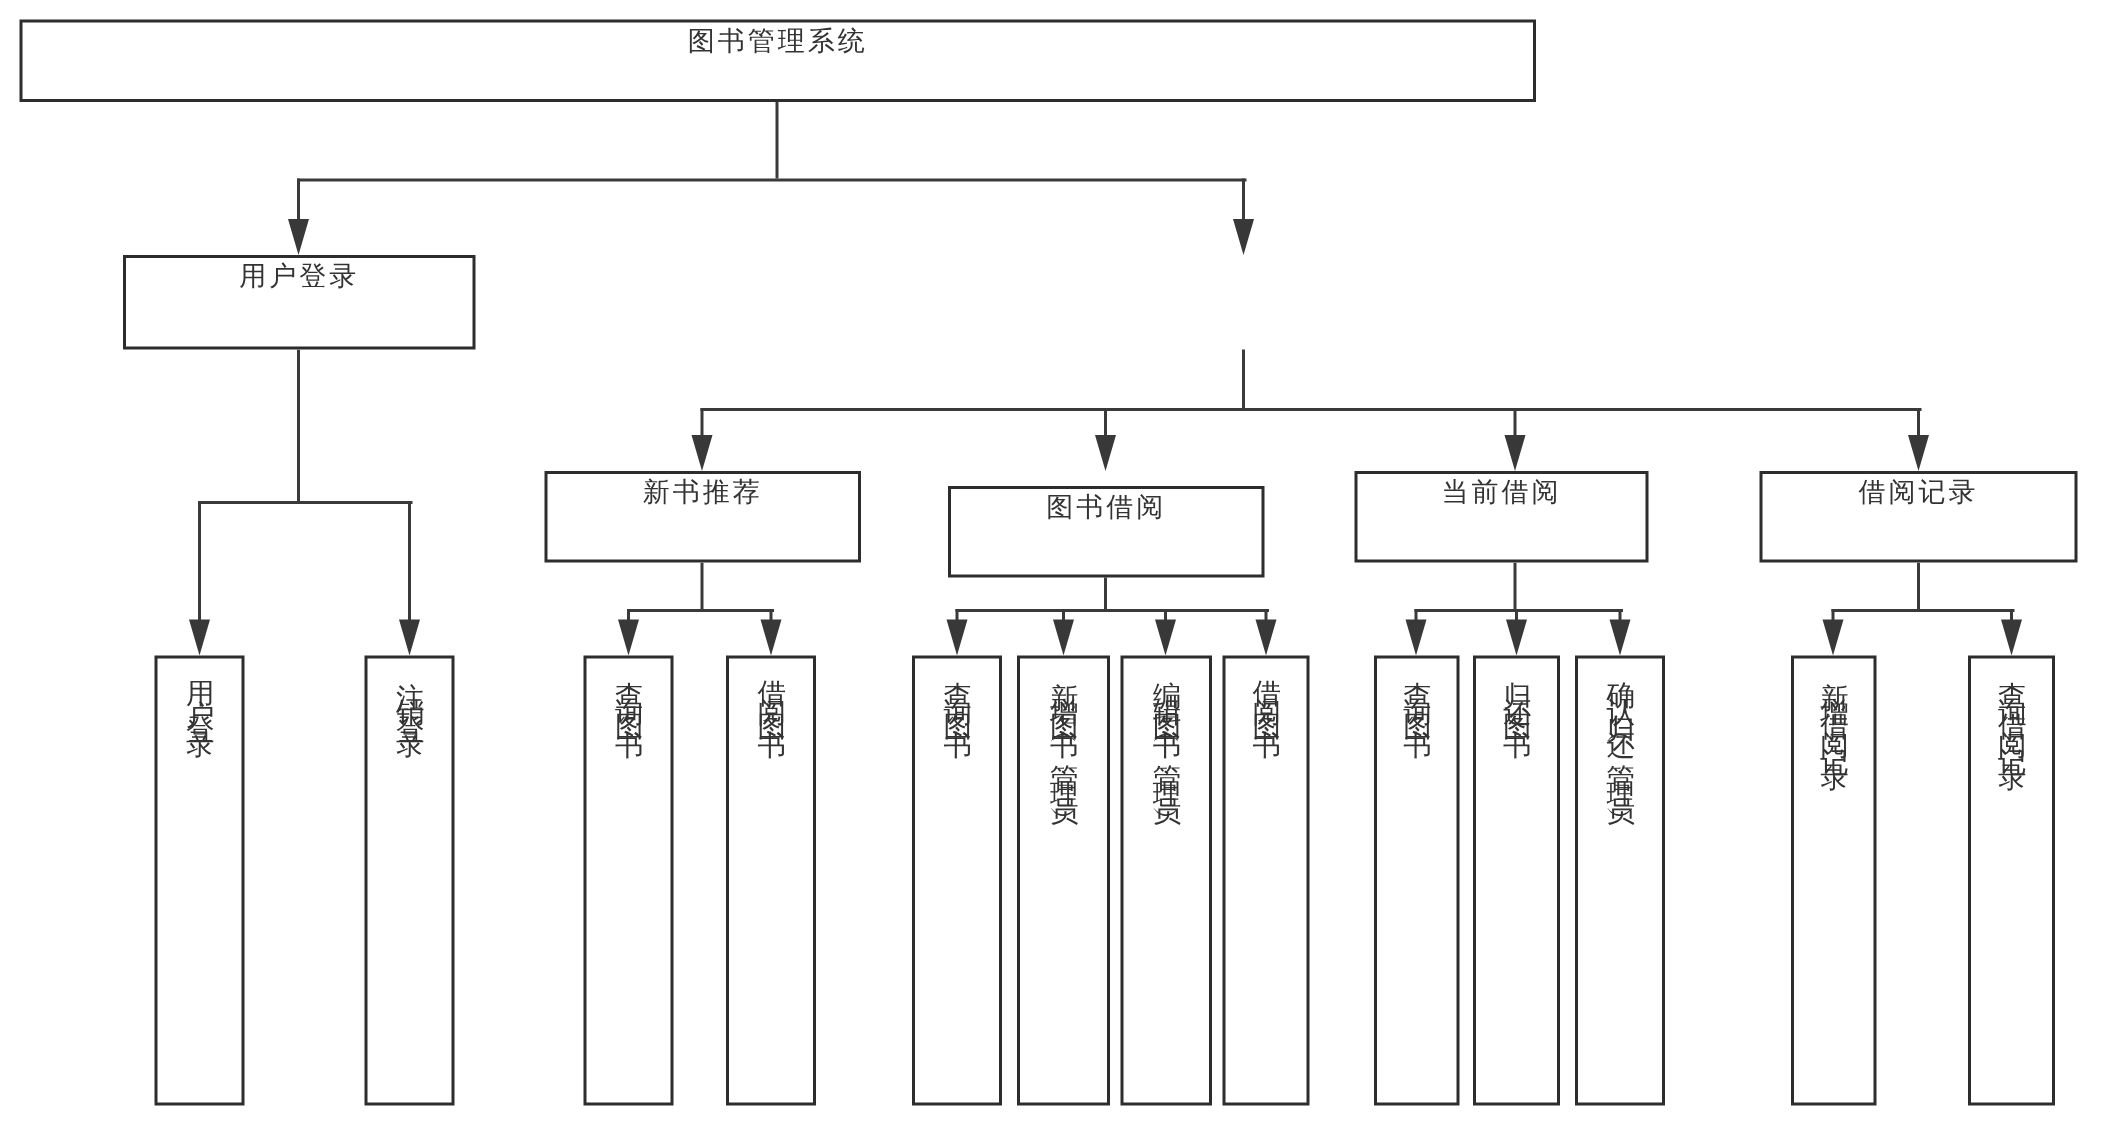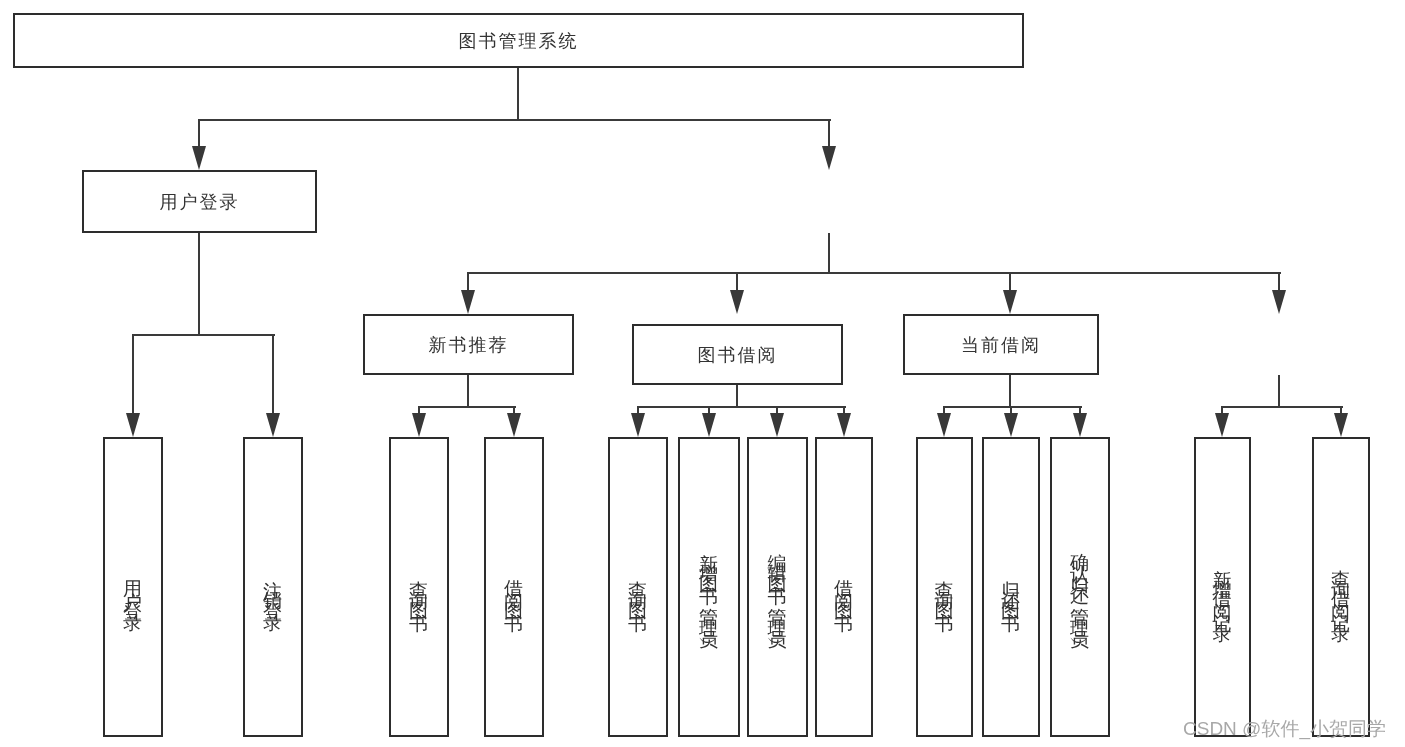--- a/index.html
+++ b/index.html
@@ -9,21 +9,20 @@
     background:#ffffff;
     font-family:"Liberation Sans","DejaVu Sans",sans-serif;
     overflow:hidden;
   }
   .node{
     position:absolute;
     background:#ffffff;
     border:2px solid #2d2d2d;
     box-sizing:border-box;
     display:flex;
-    align-items:center;
     justify-content:center;
     z-index:2;
   }
   .node .lbl{
     color:#333333;
     font-size:18px;
     letter-spacing:2px;
     white-space:nowrap;
   }
   .node.v .lbl{
@@ -72,20 +71,23 @@
   </div>
 
   <div class="node" style="left:363px;top:314px;width:211px;height:61px">
     <span class="lbl">新书推荐</span>
   </div>
   <div class="node" style="left:632px;top:324px;width:211px;height:61px">
     <span class="lbl">图书借阅</span>
   </div>
   <div class="node" style="left:903px;top:314px;width:196px;height:61px">
     <span class="lbl">当前借阅</span>
+  </div>
+  <div class="node" style="left:1173px;top:314px;width:212px;height:61px">
+    <span class="lbl">借阅记录</span>
   </div>
 
   <div class="node v" style="left:103px;top:437px;width:60px;height:300px">
     <span class="lbl">用户登录</span>
   </div>
   <div class="node v" style="left:243px;top:437px;width:60px;height:300px">
     <span class="lbl">注销登录</span>
   </div>
   <div class="node v" style="left:389px;top:437px;width:60px;height:300px">
     <span class="lbl">查询图书</span>
@@ -173,15 +175,14 @@
   <div class="vline" style="left:1079px;top:406px;height:10px"></div>
   <div class="arrow" style="left:1073px;top:413px"></div>
 
   <div class="vline" style="left:1278px;top:375px;height:33px"></div>
   <div class="hline" style="left:1221px;top:406px;width:122px"></div>
   <div class="vline" style="left:1221px;top:406px;height:10px"></div>
   <div class="arrow" style="left:1215px;top:413px"></div>
   <div class="vline" style="left:1340px;top:406px;height:10px"></div>
   <div class="arrow" style="left:1334px;top:413px"></div>
 
-  <div class="watermark">CSDN @软件_小贺同学</div>
 
 </div>
 
 </body></html>

